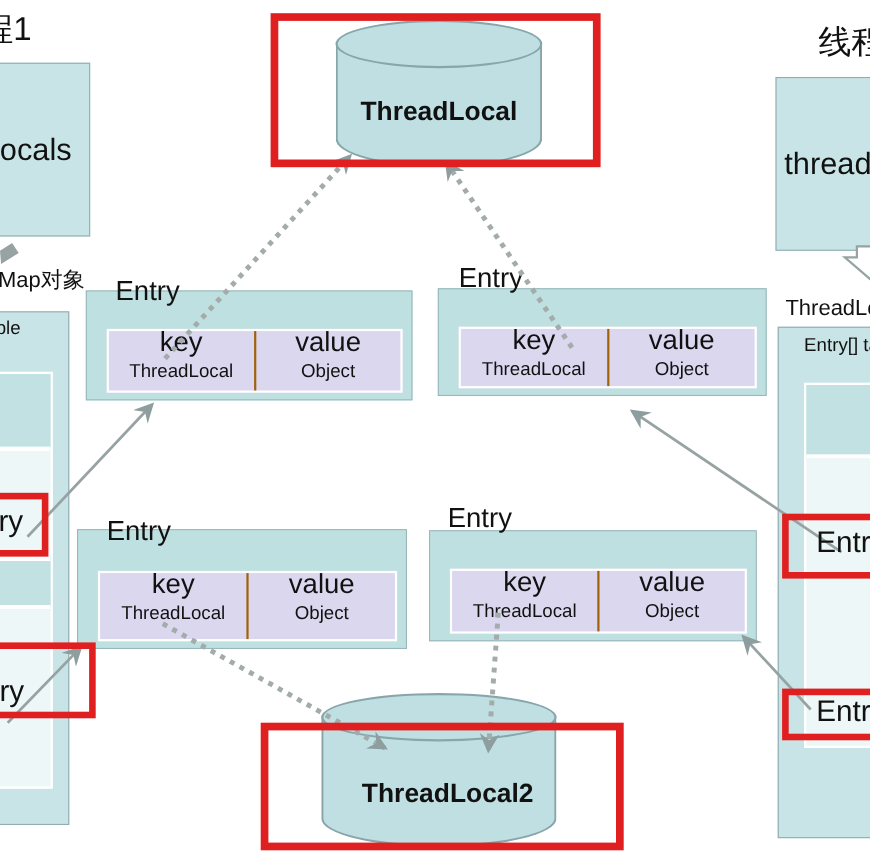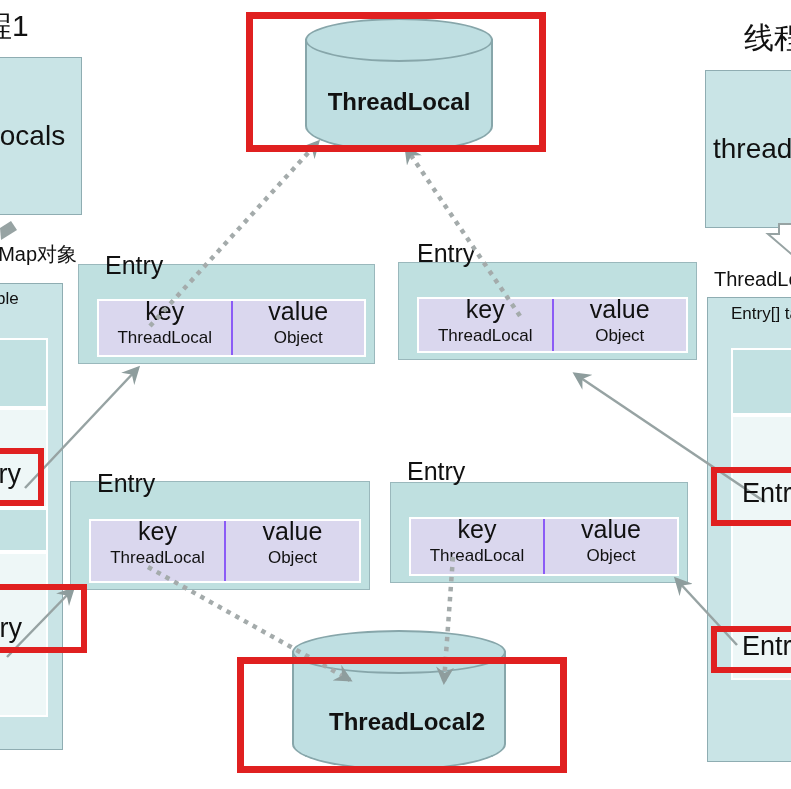--- a/index.html
+++ b/index.html
@@ -15,21 +15,21 @@
   .maplabel{font-size:20px;}
   .tablabel{font-size:17px;}
   .slotlabel{font-size:27px;}
 
   
   .etable{position:absolute;box-sizing:border-box;background:#bfe0e0;border:1px solid #9ab8bc;z-index:5;}
   .etable .ettitle{position:absolute;font-size:25px;white-space:nowrap;}
   .etable .inner{position:absolute;left:18px;right:8px;top:34px;bottom:6px;background:#dad7ee;
                  border:2px solid #fff;display:flex;}
   .etable .col{flex:1;display:flex;flex-direction:column;align-items:center;overflow:visible;}
-  .etable .col + .col{border-left:2px solid #8b5cf6;}
+  .etable .col + .col{border-left:2px solid #a16207;}
   .etable .hdr{font-size:25px;line-height:28px;margin-top:-4px;}
   .etable .cval{font-size:17px;margin-top:3px;}
 
   
   .cyl{position:absolute;z-index:6;}
   .cyl .cbody{position:absolute;left:0;right:0;top:21px;bottom:0;background:#bfdfe2;
               border:2px solid #87a6aa;border-top:none;box-sizing:border-box;
               border-radius:0 0 50% 50% / 0 0 26px 26px;}
   .cyl .ctop{position:absolute;left:0;right:0;top:0;height:44px;background:#bfdfe2;
              border:2px solid #87a6aa;box-sizing:border-box;border-radius:50%;}

